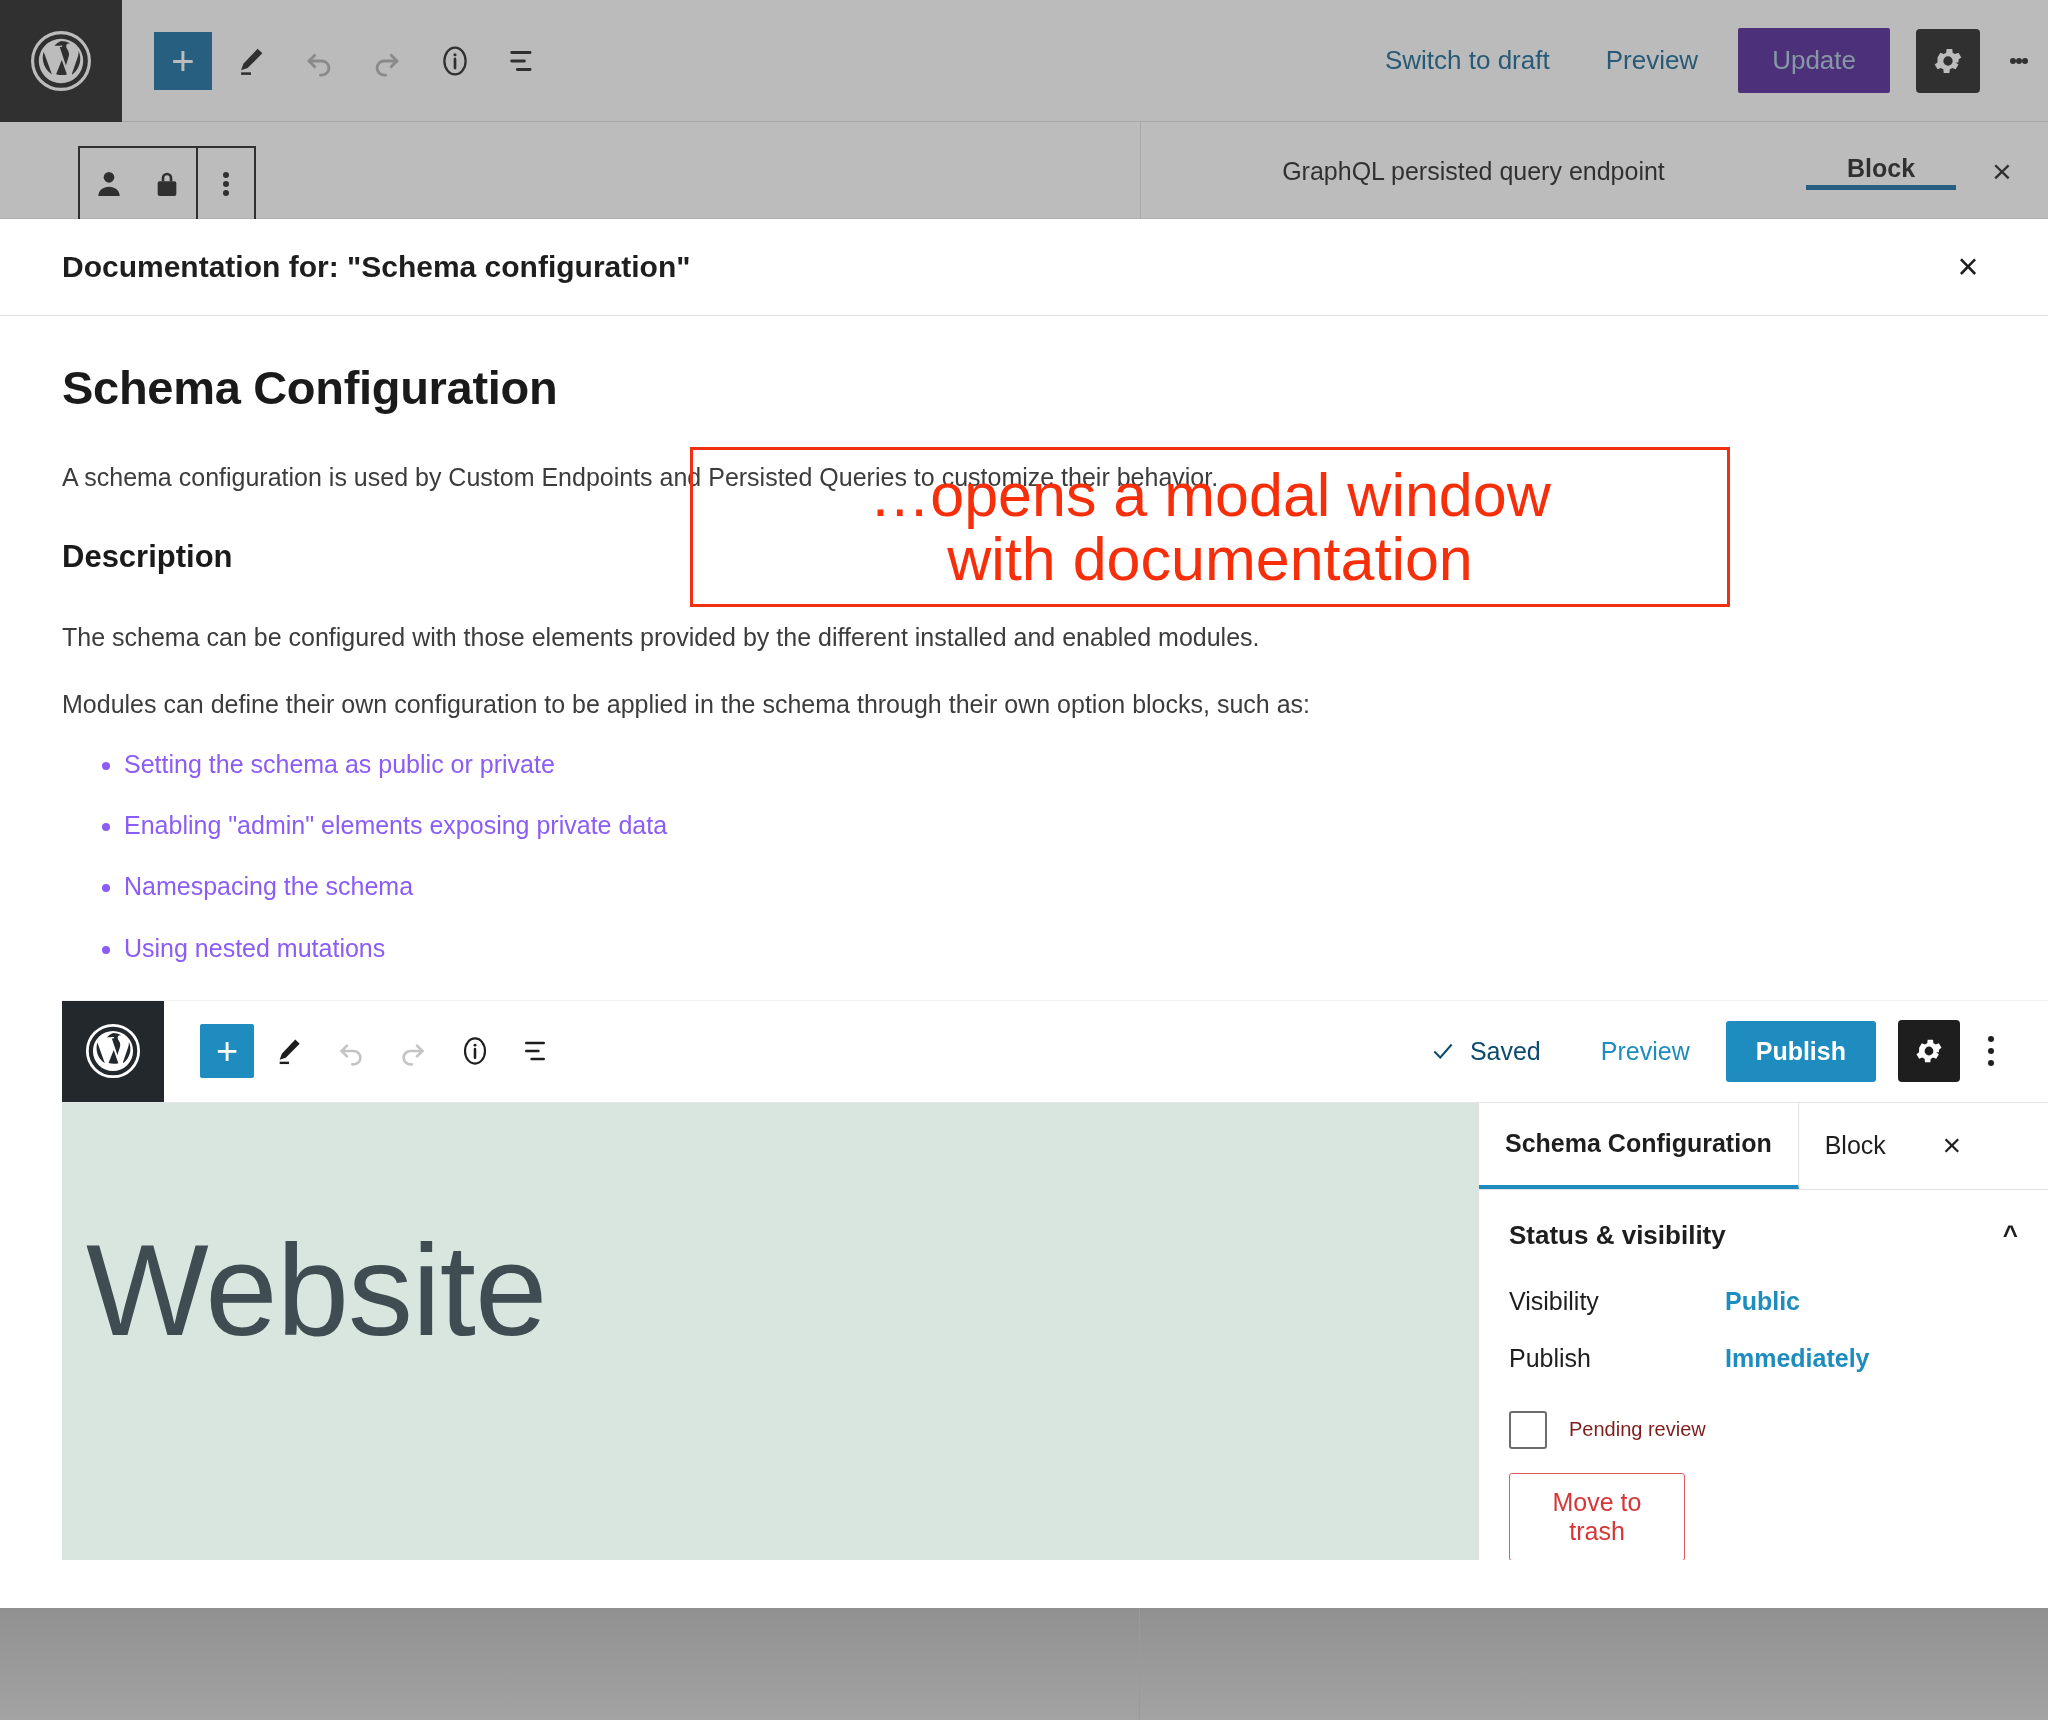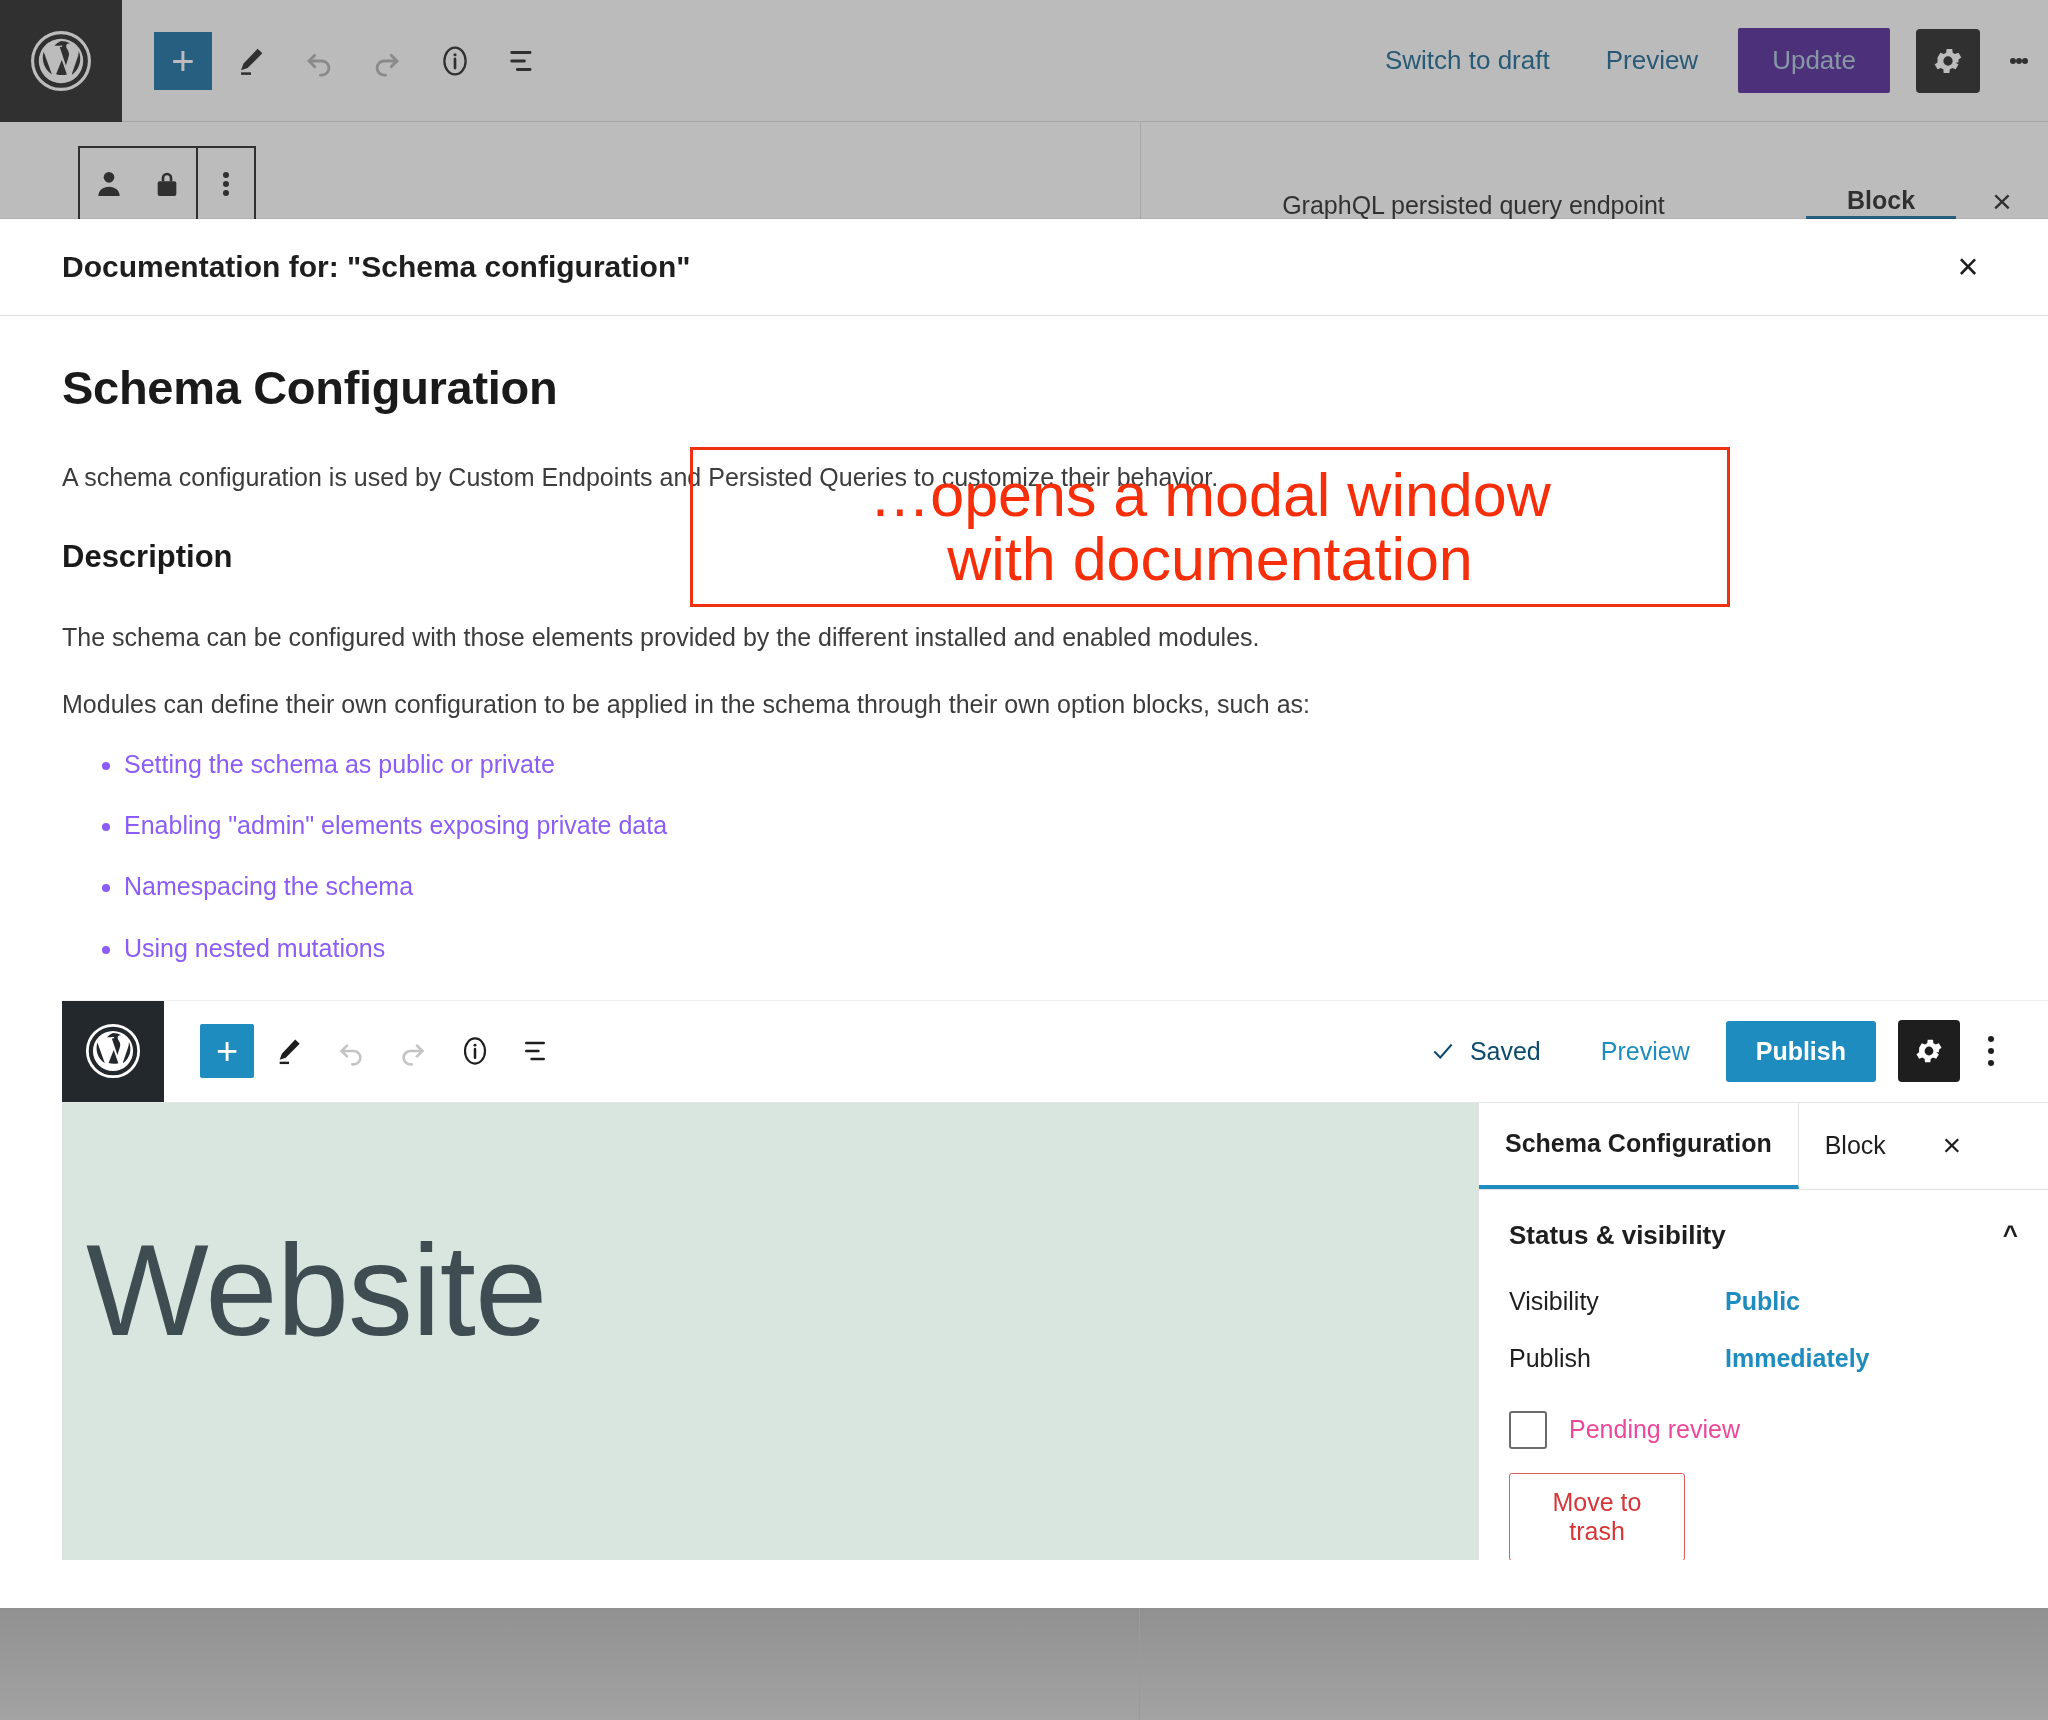--- a/index.html
+++ b/index.html
@@ -56,21 +56,21 @@
     margin-left: 6px;
   }
   .kdot { width: 6px; height: 6px; border-radius: 50%; background: #1e1e1e; margin: 3px 0; }
 
   
   .bg-sidebar {
     position: absolute; right: 0; top: 122px; width: 908px; bottom: 0;
     background: #ffffff; border-left: 1px solid #e0e0e0;
   }
   .bg-sb-tabs {
-    display: flex; align-items: flex-end; height: 100px; border-bottom: 1px solid #e0e0e0;
+    display: flex; align-items: center; height: 100px; border-bottom: 1px solid #e0e0e0;
   }
   .bg-sb-tab {
     display: flex; align-items: center; justify-content: center;
     font-size: 25px; color: #1e1e1e; text-align: center; line-height: 1.25;
     padding: 0 18px;
   }
   .bg-sb-tab.wide { flex: 1; }
   .bg-sb-tab.active {
     font-weight: bold; border-bottom: 5px solid #0d6a9e; min-width: 150px; flex: none;
   }
@@ -218,21 +218,21 @@
     padding: 30px 30px 22px 30px; font-size: 26px; font-weight: bold; color: #1e1e1e;
   }
   .chev-up { font-size: 26px; color: #1e1e1e; }
   .shot-row {
     display: flex; align-items: center; padding: 14px 30px; font-size: 25px; color: #1e1e1e;
   }
   .shot-row .lbl { width: 216px; }
   .shot-row .val { color: #1e8cbe; font-weight: bold; }
   .shot-check { display: flex; align-items: center; gap: 22px; padding: 24px 30px 12px 30px; }
   .cbox { width: 38px; height: 38px; border: 2px solid #6c6c6c; border-radius: 3px; background: #fff; }
-  .shot-check .ctext { font-size: 25px; color: #ec4899; }
+  .shot-check .ctext { font-size: 20px; color: #7f1d1d; }
   .trash-btn {
     margin: 12px 30px 0 30px; border: 1px solid #e05c5c; border-radius: 3px;
     color: #d63638; font-size: 25px; padding: 14px 24px; width: 176px; text-align: center;
   }
 
   
   .bottom-dim {
     position: absolute; left: 0; top: 1608px; width: 2048px; height: 112px;
     background: #a3a3a3;
   }

